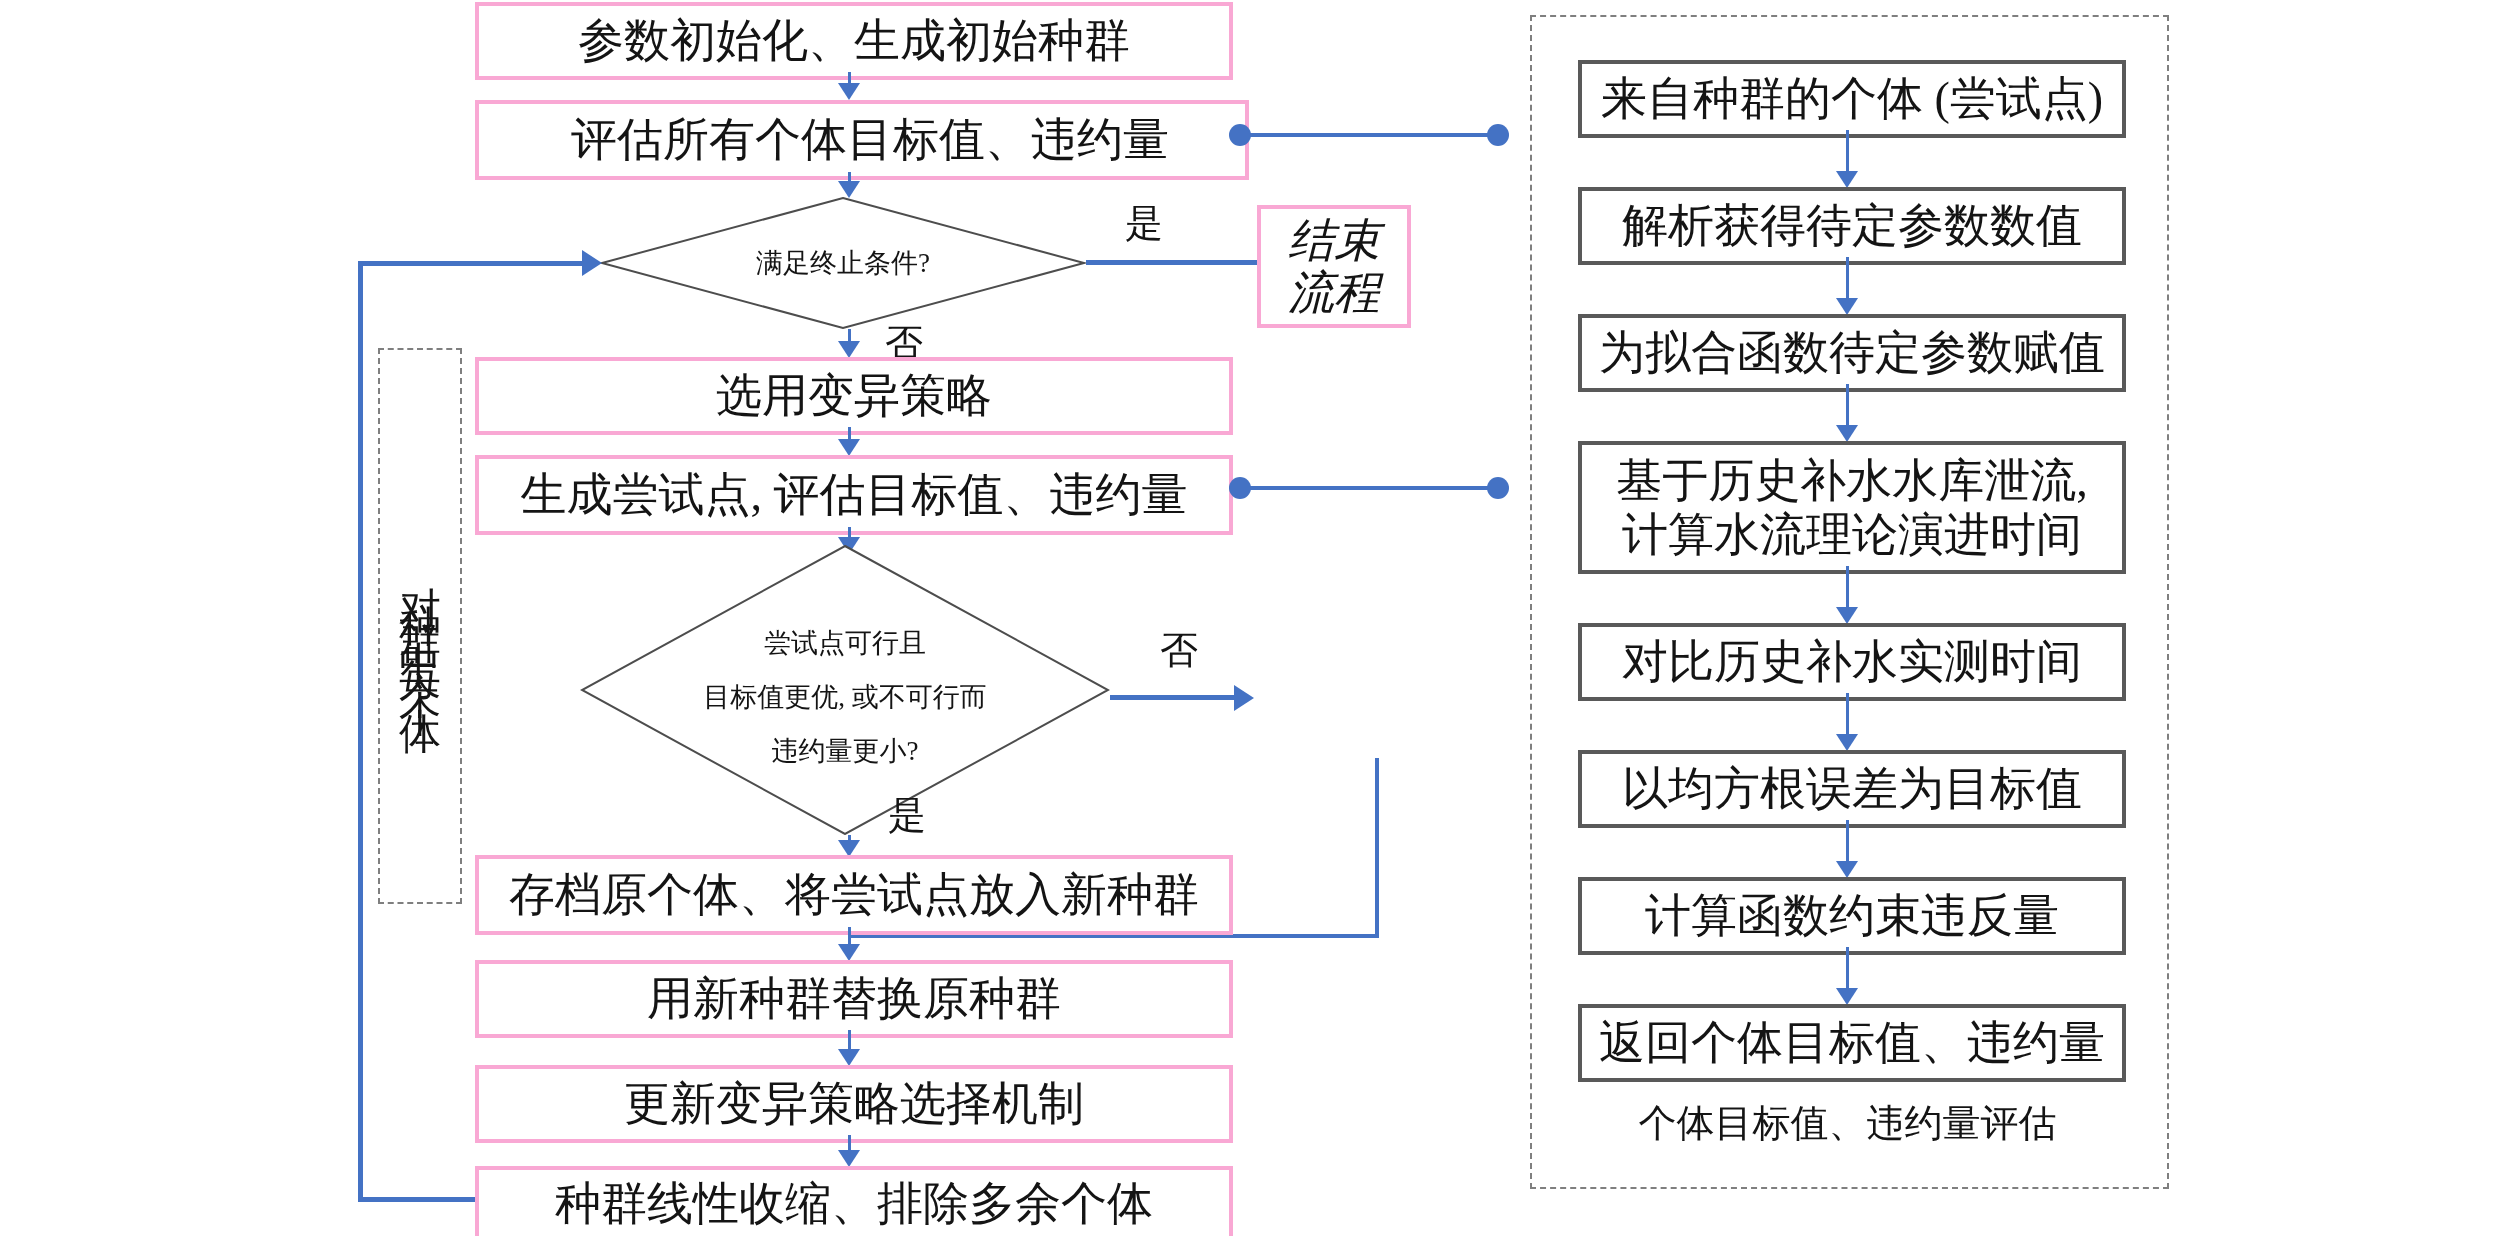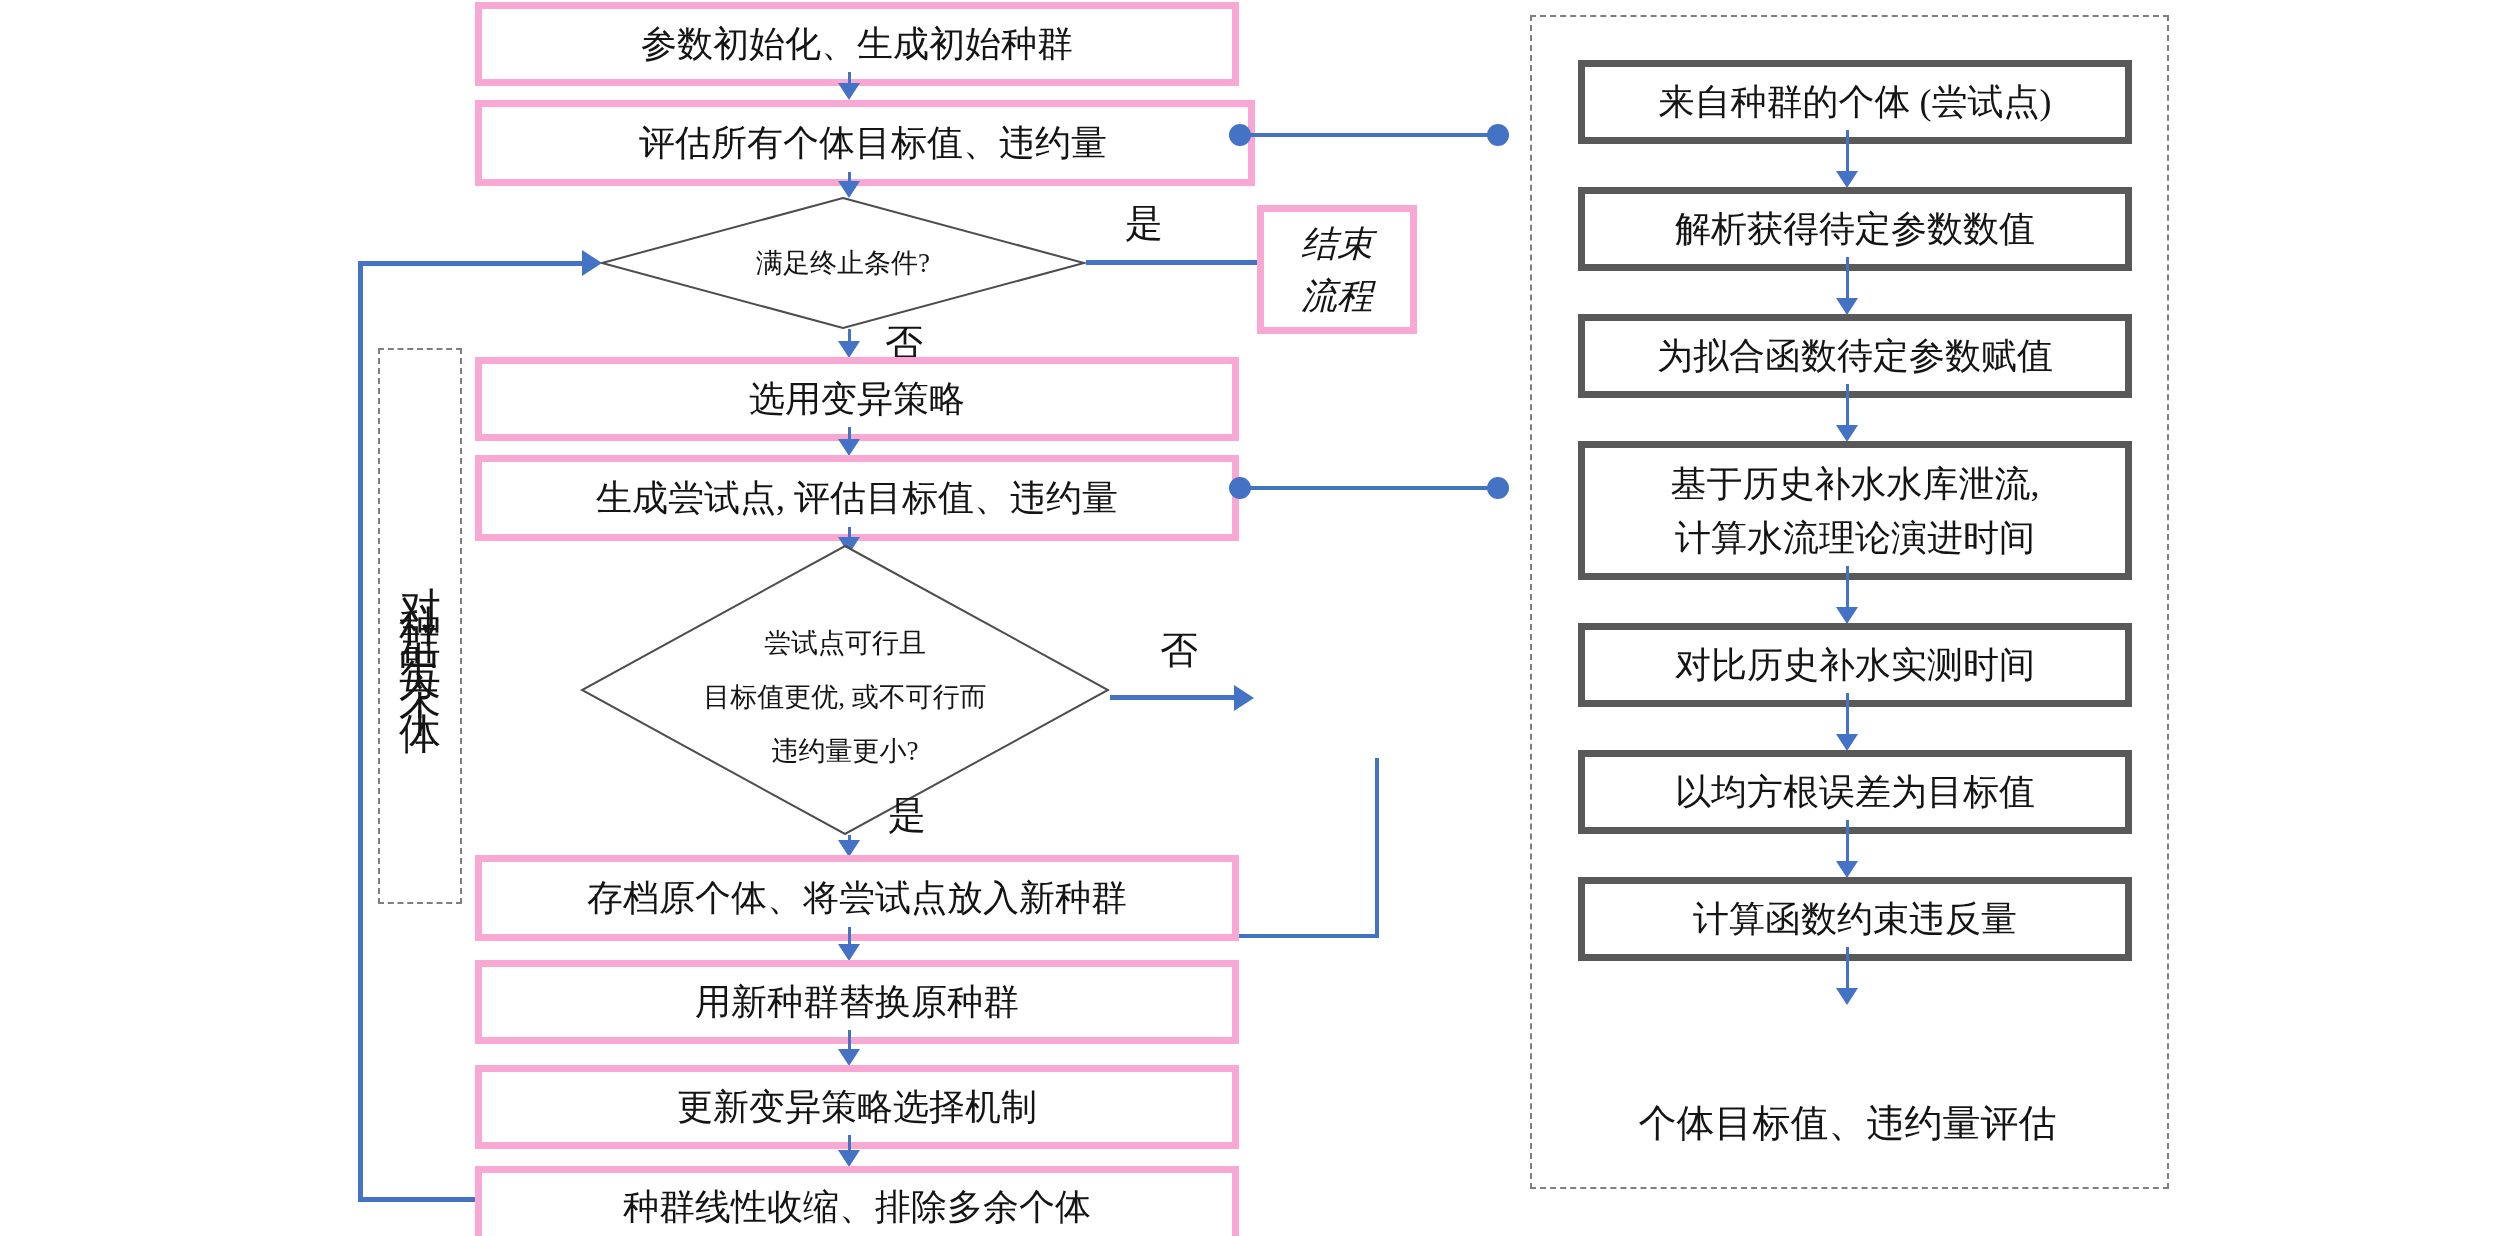--- a/index.html
+++ b/index.html
@@ -1,22 +1,22 @@
 <!DOCTYPE html>
 <html><head>
 <meta charset="utf-8">
 <style>
   html,body{margin:0;padding:0;background:#ffffff;}
   .canvas{position:relative;width:2519px;height:1236px;background:#fff;overflow:hidden;
           font-family:"Liberation Serif","DejaVu Serif",serif;color:#141414;}
 
   
-  .box{position:absolute;background:#fff;border:7px solid #f9a8d4;
+  .box{position:absolute;background:#fff;border:4px solid #f9a8d4;
        display:flex;align-items:center;justify-content:center;
-       font-size:36px;line-height:52px;text-align:center;}
+       font-size:46px;line-height:52px;text-align:center;}
   .pre{white-space:pre-line;}
   .hline,.vline{position:absolute;background:#4472C4;}
   .tri-down{position:absolute;width:0;height:0;
             border-left:12px solid transparent;border-right:12px solid transparent;
             border-top:17px solid #4472C4;}
   .tri-right{position:absolute;width:0;height:0;
              border-top:13px solid transparent;border-bottom:13px solid transparent;
              border-left:20px solid #4472C4;}
   .tri-down.sm{border-left-width:11px;border-right-width:11px;border-top-width:17px;}
   .dot{position:absolute;width:22px;height:22px;border-radius:50%;background:#4472C4;}
@@ -165,16 +165,17 @@
   <div class="tri-down sm" style="left:1836px;top:734px"></div>
 
   <div class="box rbox r6">以均方根误差为目标值</div>
   <div class="hline" style="left:1846px;top:820px;width:3px;height:41px"></div>
   <div class="tri-down sm" style="left:1836px;top:861px"></div>
 
   <div class="box rbox r7">计算函数约束违反量</div>
   <div class="hline" style="left:1846px;top:947px;width:3px;height:41px"></div>
   <div class="tri-down sm" style="left:1836px;top:988px"></div>
 
+  <div class="box rbox r8">返回个体目标值、违约量</div>
 
   <div class="caption">个体目标值、违约量评估</div>
 
 </div>
 
 </body></html>

